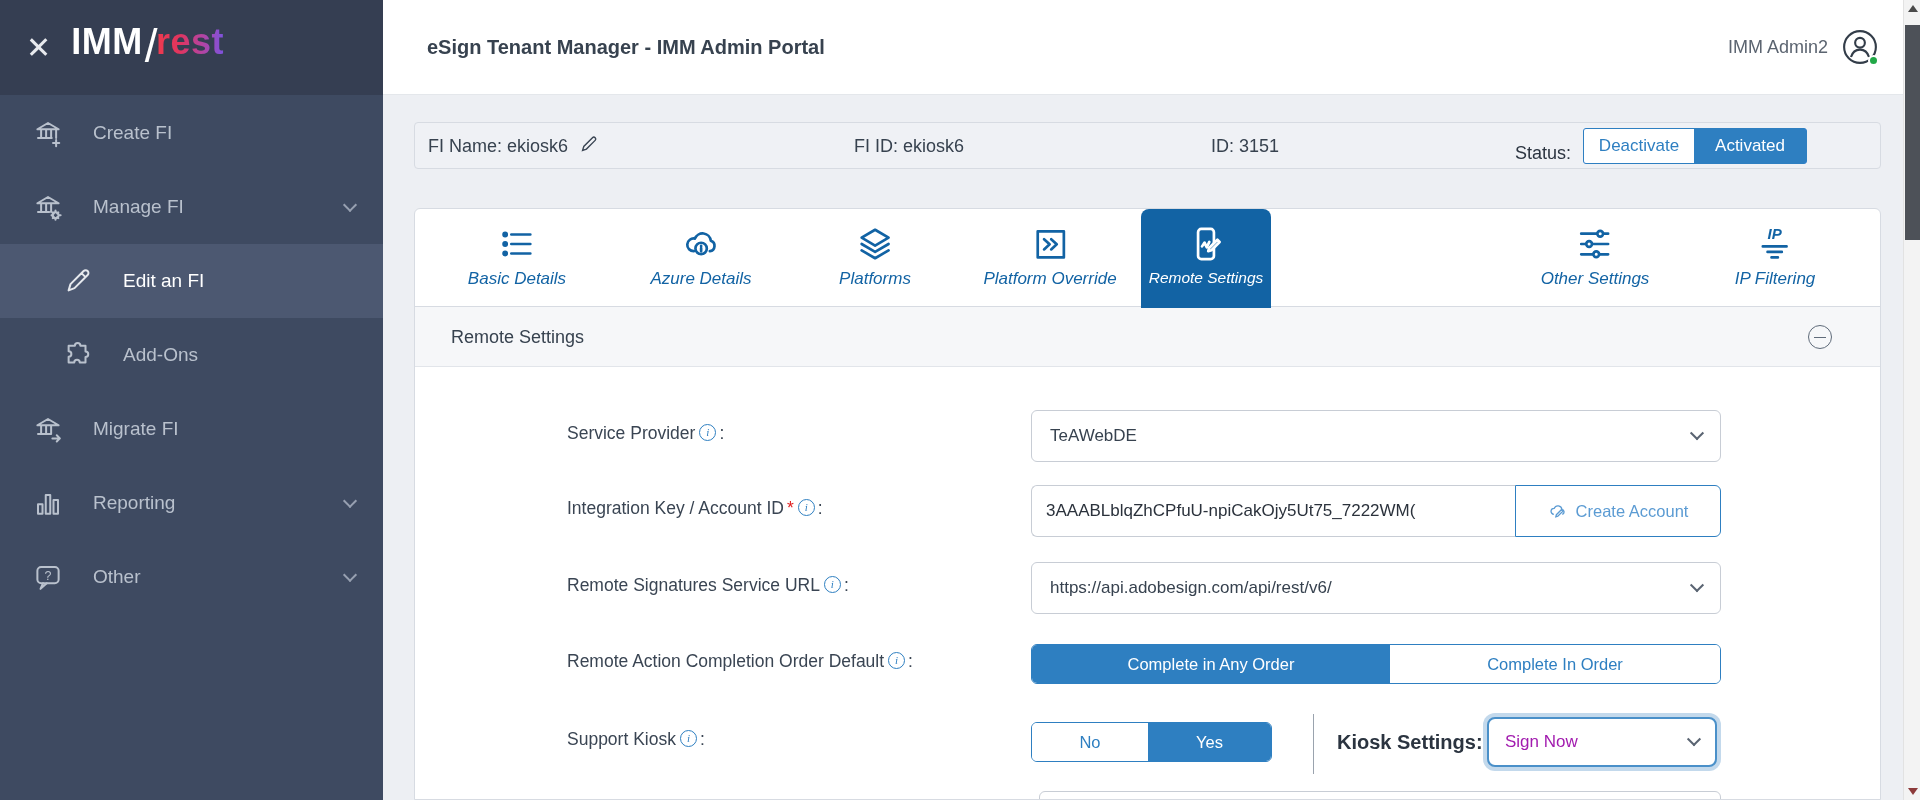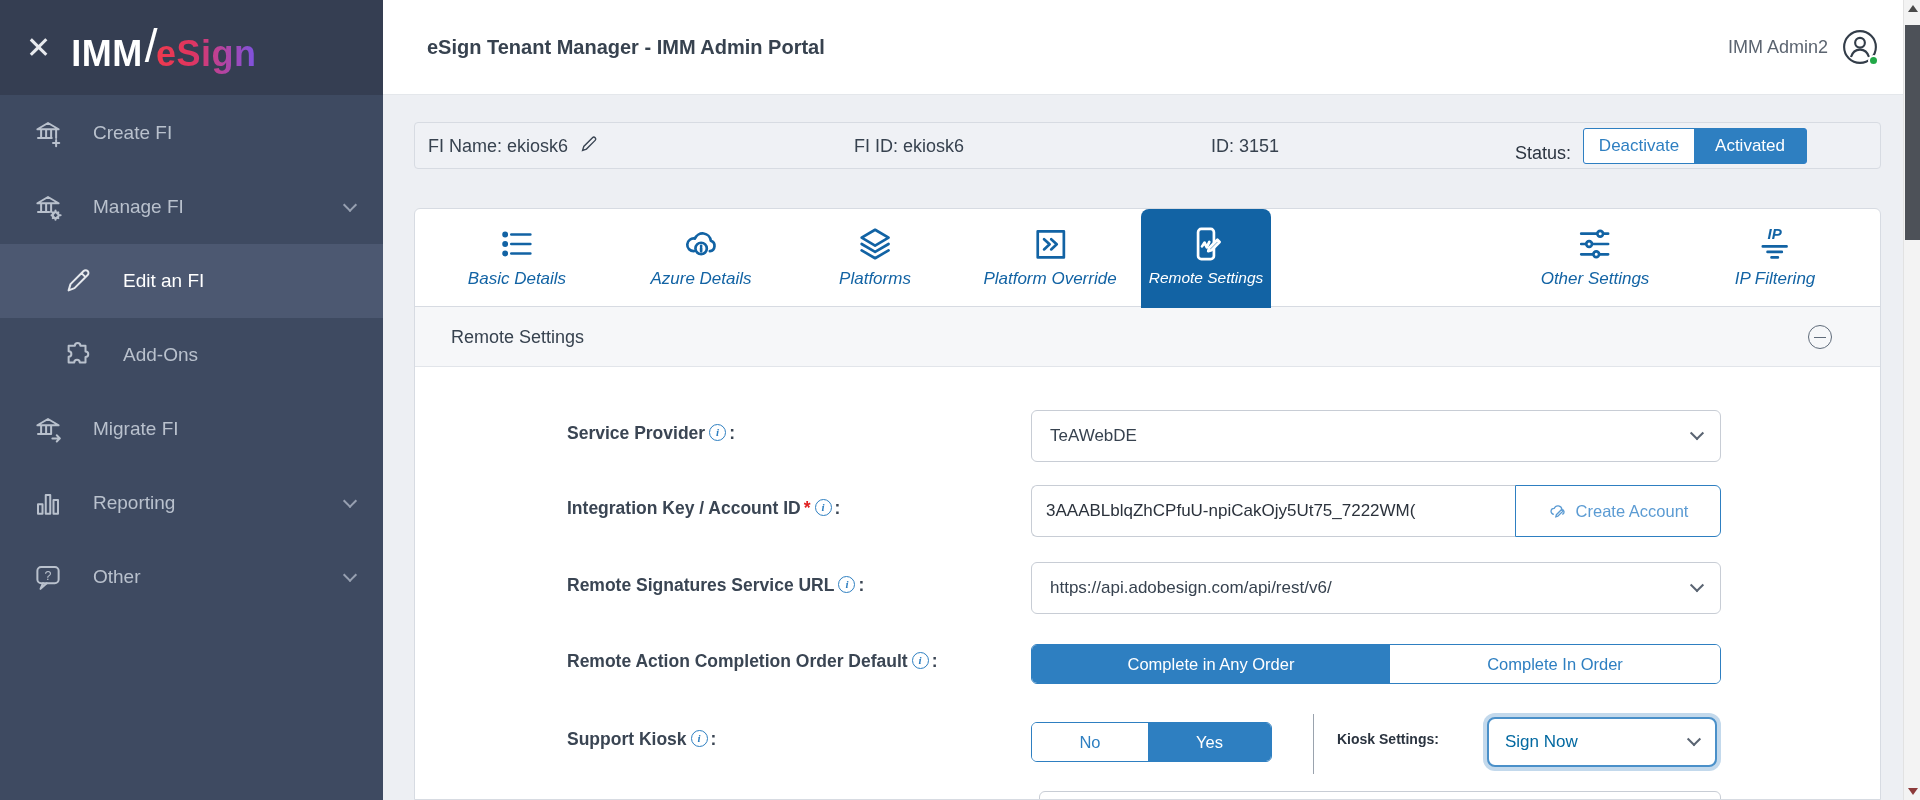--- a/index.html
+++ b/index.html
@@ -3,21 +3,21 @@
 <meta charset="utf-8">
 <style>
   * { margin:0; padding:0; box-sizing:border-box; }
   html,body { width:1920px; height:800px; overflow:hidden; }
   body { font-family:"Liberation Sans", sans-serif; background:#edeff3; position:relative; color:#37424f; }
 
   
   .sidebar { position:absolute; left:0; top:0; width:383px; height:800px; background:#3e4a61; }
   .logo-band { height:95px; background:#353e52; display:flex; align-items:center; }
   .close-x { margin-left:26px; color:#e8eaee; font-size:30px; font-weight:300; line-height:1; cursor:pointer; }
-  .logo { margin-left:20px; font-size:36px; font-weight:700; letter-spacing:.5px; display:flex; align-items:flex-end; }
+  .logo { margin-left:20px; font-size:36px; font-weight:700; letter-spacing:.5px; display:flex; align-items:flex-start; }
   .logo .imm { color:#ffffff; }
   .logo .slash { color:#ffffff; font-weight:300; font-size:46px; margin:0 -2px 0 2px; transform:translateY(-2px); }
   .logo .esign { background:linear-gradient(90deg,#ee3a4e 0%,#e0355f 35%,#b8439c 65%,#7c53e0 100%);
                  -webkit-background-clip:text; background-clip:text; color:transparent; }
   .nav { position:absolute; top:96px; left:0; right:0; }
   .nav-item { height:74px; display:flex; align-items:center; position:relative; cursor:pointer; }
   .nav-item.active { background:#4c5871; }
   .nav-item .nicon { width:30px; height:30px; margin-left:33px; flex:none; }
   .nav-item.indent .nicon { margin-left:63px; }
   .nav-item .nlabel { margin-left:30px; font-size:19px; color:#b9c1cd; }
@@ -67,21 +67,21 @@
 
   
   .section-head { position:absolute; left:0; top:98px; width:100%; height:60px; background:#f6f7f9;
                   border-bottom:1px solid #e2e5ea; }
   .section-title { position:absolute; left:36px; top:50%; transform:translateY(-50%); font-size:18px; color:#37424f; }
   .collapse-btn { position:absolute; right:48px; top:50%; transform:translateY(-50%); width:24px; height:24px;
                   border:1.5px solid #5f6b7a; border-radius:50%; cursor:pointer; }
   .collapse-btn::after { content:""; position:absolute; left:5px; right:5px; top:50%; height:1.5px; background:#5f6b7a; }
 
   
-  .frm-label { position:absolute; left:152px; font-size:17.5px; color:#3a4553; white-space:nowrap;font-weight:bold; }
+  .frm-label { position:absolute; left:152px; font-size:17.5px; color:#3a4553; white-space:nowrap; }
   .info-i { display:inline-flex; align-items:center; justify-content:center; width:17px; height:17px;
             border:1px solid #2e7fc1; border-radius:50%; color:#2e7fc1; font-size:11px; font-style:italic;
             font-family:"Liberation Serif", serif; vertical-align:3px; margin:0 3px 0 4px; cursor:pointer; }
   .req { color:#e02020; margin-left:3px; }
   .selectbox { position:absolute; background:#ffffff; border:1px solid #c8cdd5; border-radius:6px;
                display:flex; align-items:center; justify-content:space-between; padding:0 18px;
                font-size:17px; color:#37424f; cursor:pointer; }
   .chev { width:10px; height:10px; border-right:2px solid #5a6472; border-bottom:2px solid #5a6472;
           transform:rotate(45deg) translate(-2px,-2px); flex:none; }
   .input-group { position:absolute; display:flex; }
@@ -90,45 +90,45 @@
                color:#2b323c; white-space:nowrap; overflow:hidden; }
   .btn-create { width:206px; height:52px; border:1px solid #2e7fc1; border-radius:0 6px 6px 0; background:#ffffff;
                 display:flex; align-items:center; justify-content:center; gap:8px; color:#5b9bd3;
                 font-size:16.5px; cursor:pointer; }
   .btn-create svg { width:20px; height:20px; stroke:#5b9bd3; fill:none; stroke-width:1.6; }
   .toggle { position:absolute; display:flex; height:40px; border-radius:6px; overflow:hidden; border:1px solid #2e7fc1; }
   .toggle .opt { display:flex; align-items:center; justify-content:center; font-size:16.5px; cursor:pointer; }
   .opt.on { background:#2e7fc1; color:#ffffff; }
   .opt.off { background:#ffffff; color:#2e7fc1; }
   .vdivider { position:absolute; width:1px; background:#9aa3ae; }
-  .kiosk-label { position:absolute; font-size:14px; font-weight:700; color:#2b3440; white-space:nowrap; }
+  .kiosk-label { position:absolute; font-size:20px; font-weight:700; color:#2b3440; white-space:nowrap; }
   .kiosk-select { position:absolute; background:#ffffff; border:2px solid #4a90c9; border-radius:8px;
                   box-shadow:0 0 0 4px #c3d9ec; display:flex; align-items:center; justify-content:space-between;
-                  padding:0 16px; font-size:17px; color:#0369a1; cursor:pointer; }
+                  padding:0 16px; font-size:17px; color:#a21caf; cursor:pointer; }
   .cutoff-input { position:absolute; left:624px; top:582px; width:682px; height:30px; background:#ffffff;
                   border:1px solid #c8cdd5; border-radius:6px 6px 0 0; }
 
   
   .vscroll { position:absolute; right:0; top:0; width:17px; height:800px; background:#f3f3f3; border-left:1px solid #e2e2e2; }
   .vs-arrow { position:absolute; left:0; width:17px; height:17px; display:flex; align-items:center; justify-content:center; cursor:pointer; }
   .vs-up { top:0; } .vs-down { bottom:0; }
   .tri-up { width:0; height:0; border-left:5px solid transparent; border-right:5px solid transparent; border-bottom:7px solid #4a4a4a; }
   .tri-down { width:0; height:0; border-left:5px solid transparent; border-right:5px solid transparent; border-top:7px solid #8c3a3a; }
   .vs-thumb { position:absolute; left:1px; top:25px; width:15px; height:215px; background:#4d5158; cursor:grab; }
 </style>
 </head>
 <body>
 
 <div class="sidebar">
   <div class="logo-band">
     <span class="close-x">✕</span>
     <div class="logo">
       <span class="imm">IMM</span>
         <span class="slash">/</span>
-        <span class="esign">eSign</span>
+        <span class="esign">rest</span>
     </div>
   </div>
   <div class="nav">
 
     <div class="nav-item">
       <span class="nicon">
         <svg viewBox="0 0 24 24">
             <path d="M3.5 9 L12 4 L20.5 9 M4 9 H20 M6.5 9 V16 M10.5 9 V16 M14.5 9 V16 M18.5 9 V16 M4 16 H15"></path>
             <path d="M18.5 17.5 v5 M16 20 h5"></path>
           </svg>

